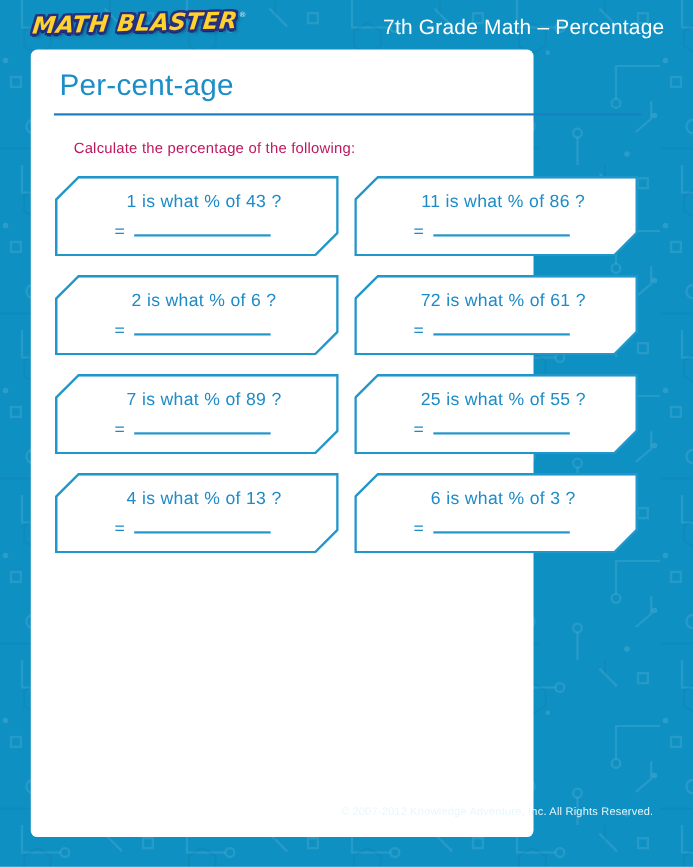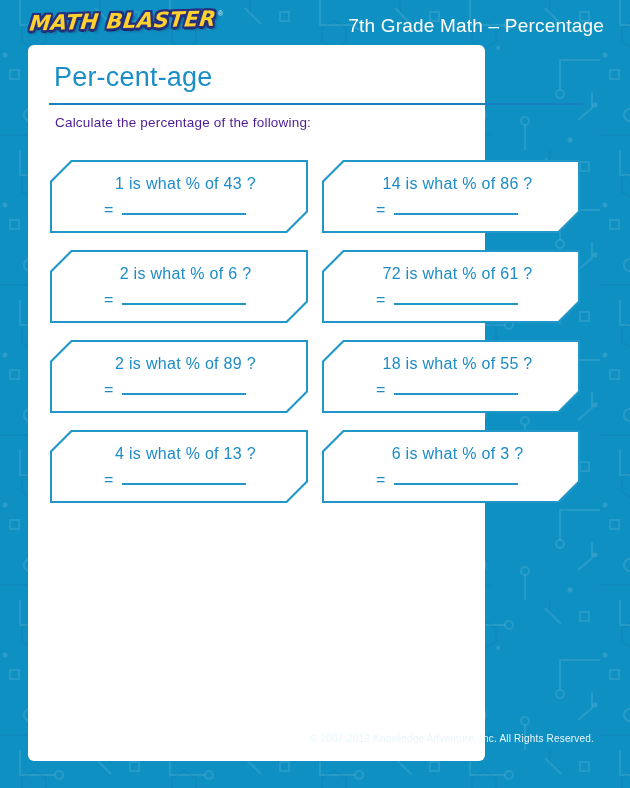--- a/index.html
+++ b/index.html
@@ -56,22 +56,22 @@
     position: absolute; left: 26px; top: 17px; margin: 0;
     font-size: 27px; font-weight: normal;
     color: #1b8ec8; letter-spacing: 0.2px; line-height: 30px;
   }
   .rule {
     position: absolute; left: 21px; top: 58px;
     width: 534px; height: 0;
     border-top: 2px solid #1a7fc0;
   }
   .instruction {
-    position: absolute; left: 27px; top: 70px; margin: 0;
-    font-size: 13.5px; color: #4c1d95; letter-spacing: 0.2px;
+    position: absolute; left: 27px; top: 70px; margin: 12px;
+    font-size: 13.5px; color: #be185d; letter-spacing: 0.2px;
   }
 
   
   .problems {
     position: absolute; left: 22px; top: 115px;
     width: 530px;
     display: grid;
     grid-template-columns: 258px 258px;
     grid-auto-rows: 73px;
     column-gap: 14px;
@@ -164,49 +164,49 @@
 
       <div class="pbox">
         <div class="pbox-inner">
           <div class="q">1 is what % of 43 ?</div>
           <div class="ans"><span>=</span><span class="blank"></span></div>
         </div>
       </div>
 
       <div class="pbox">
         <div class="pbox-inner">
-          <div class="q">14 is what % of 86 ?</div>
+          <div class="q">11 is what % of 86 ?</div>
           <div class="ans"><span>=</span><span class="blank"></span></div>
         </div>
       </div>
 
       <div class="pbox">
         <div class="pbox-inner">
           <div class="q">2 is what % of 6 ?</div>
           <div class="ans"><span>=</span><span class="blank"></span></div>
         </div>
       </div>
 
       <div class="pbox">
         <div class="pbox-inner">
           <div class="q">72 is what % of 61 ?</div>
           <div class="ans"><span>=</span><span class="blank"></span></div>
         </div>
       </div>
 
       <div class="pbox">
         <div class="pbox-inner">
-          <div class="q">2 is what % of 89 ?</div>
-          <div class="ans"><span>=</span><span class="blank"></span></div>
-        </div>
-      </div>
-
-      <div class="pbox">
-        <div class="pbox-inner">
-          <div class="q">18 is what % of 55 ?</div>
+          <div class="q">7 is what % of 89 ?</div>
+          <div class="ans"><span>=</span><span class="blank"></span></div>
+        </div>
+      </div>
+
+      <div class="pbox">
+        <div class="pbox-inner">
+          <div class="q">25 is what % of 55 ?</div>
           <div class="ans"><span>=</span><span class="blank"></span></div>
         </div>
       </div>
 
       <div class="pbox">
         <div class="pbox-inner">
           <div class="q">4 is what % of 13 ?</div>
           <div class="ans"><span>=</span><span class="blank"></span></div>
         </div>
       </div>

